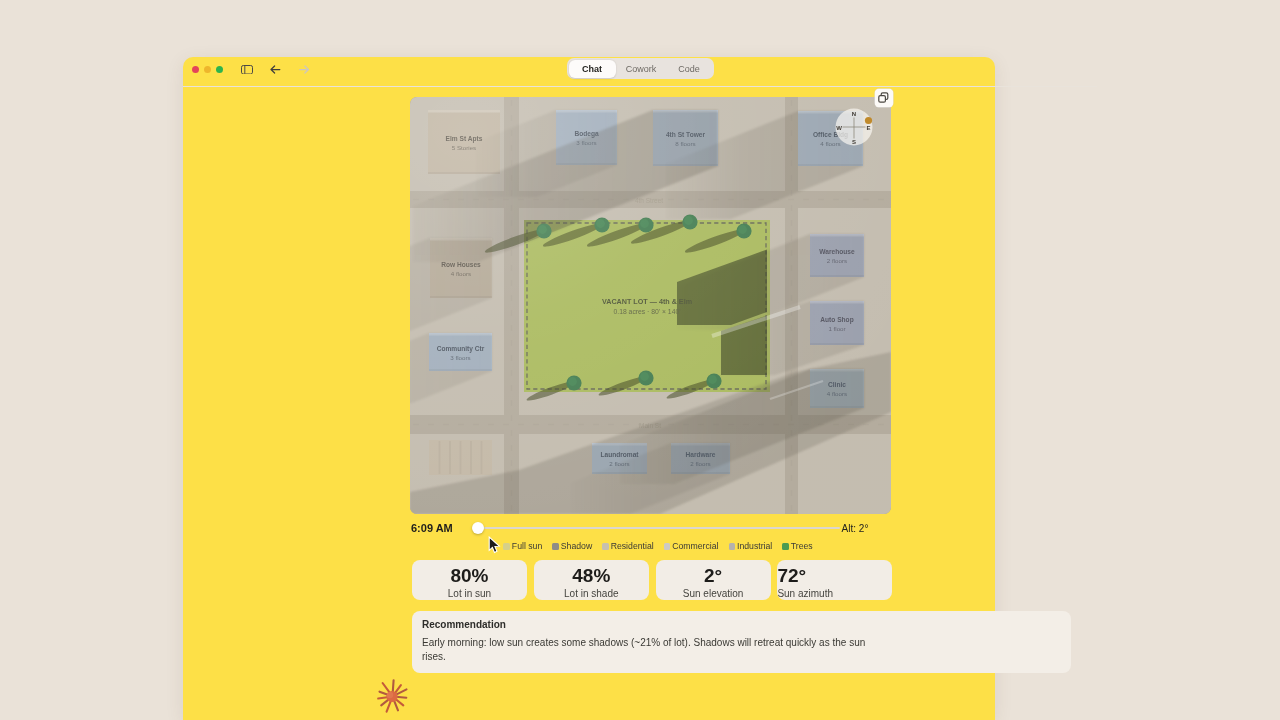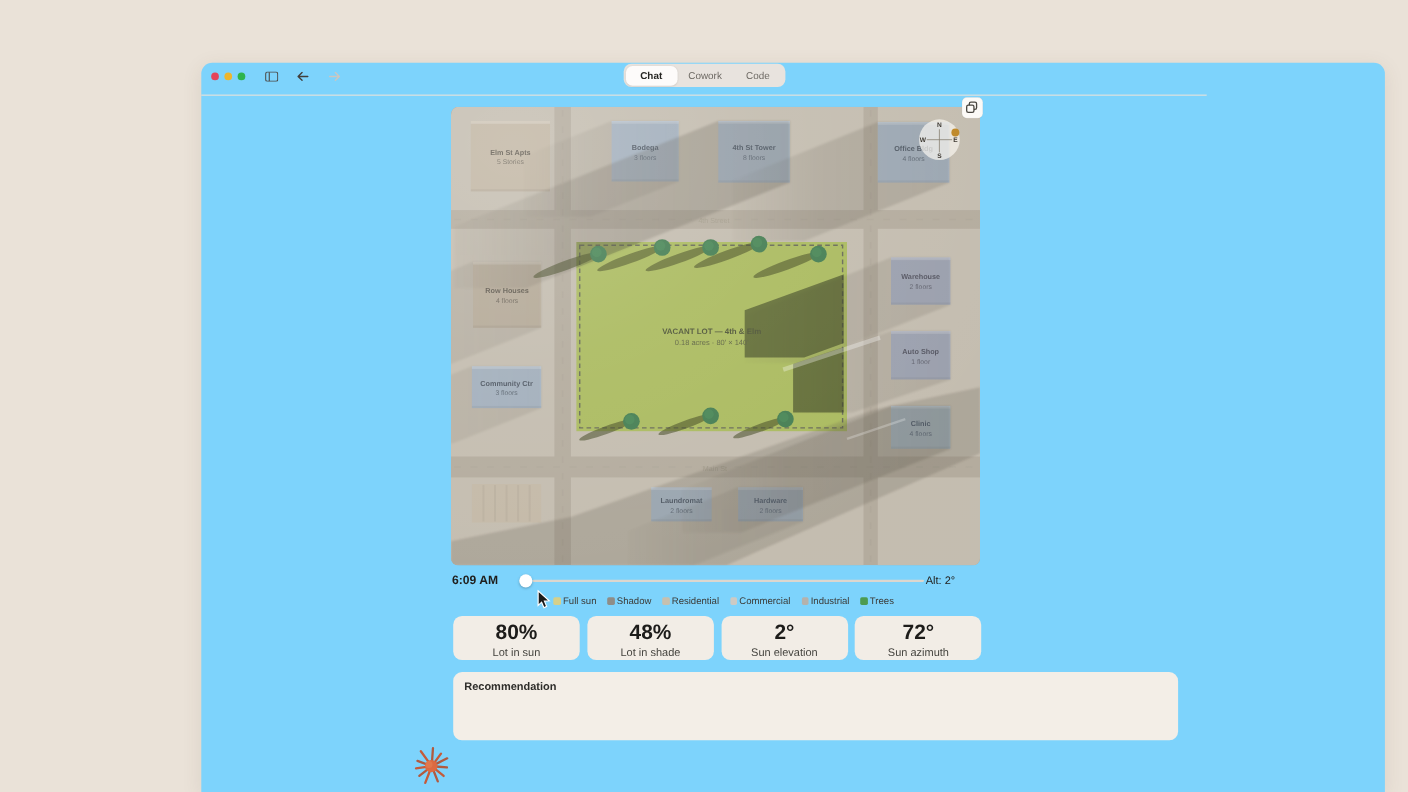--- a/index.html
+++ b/index.html
@@ -3,21 +3,21 @@
 <meta charset="utf-8">
 <style>
   html,body{margin:0;padding:0;}
   body{width:1280px;height:720px;overflow:hidden;background:#eae2d8;font-family:"Liberation Sans",sans-serif;position:relative;}
   .abs{position:absolute;}
   svg text{font-family:"Liberation Sans",sans-serif;}
 </style>
 </head>
 <body>
 
-<div class="abs" style="left:183px;top:57px;width:1076px;height:663px;background:#7dd3fc;border-radius:10px 10px 0 0;box-shadow:0 4px 18px rgba(90,70,50,0.10);">
+<div class="abs" style="left:183px;top:57px;width:812px;height:663px;background:#fde047;border-radius:10px 10px 0 0;box-shadow:0 4px 18px rgba(90,70,50,0.10);">
 
   <div class="abs" style="left:0;top:0;width:914px;height:29px;border-bottom:1px solid #e9e3db;">
 
     <div class="abs" style="left:9.4px;top:8.5px;width:7px;height:7px;border-radius:50%;background:#e4445a;"></div>
 
     <div class="abs" style="left:21.4px;top:8.5px;width:7px;height:7px;border-radius:50%;background:#eeb62c;"></div>
 
     <div class="abs" style="left:33.4px;top:8.5px;width:7px;height:7px;border-radius:50%;background:#2db44d;"></div>
 
     <svg class="abs" style="left:58px;top:7.8px;" width="12" height="9.5" viewBox="0 0 12 9.5">
@@ -351,29 +351,30 @@
 <div class="abs" style="left:350.8px;top:503px;width:115px;height:40px;background:#f2ede6;border-radius:8px;text-align:center;">
       <div style="margin-top:5px;font-size:19px;font-weight:bold;color:#1d1c1a;">48%</div>
       <div style="margin-top:1px;font-size:10px;color:#45443f;">Lot in shade</div>
     </div>
 
 <div class="abs" style="left:472.6px;top:503px;width:115px;height:40px;background:#f2ede6;border-radius:8px;text-align:center;">
       <div style="margin-top:5px;font-size:19px;font-weight:bold;color:#1d1c1a;">2°</div>
       <div style="margin-top:1px;font-size:10px;color:#45443f;">Sun elevation</div>
     </div>
 
-<div class="abs" style="left:594.4px;top:503px;width:115px;height:40px;background:#f2ede6;border-radius:8px;text-align:center;">
+<div class="abs" style="left:594.4px;top:503px;width:115px;height:40px;background:#f2ede6;border-radius:8px;text-align:left;">
       <div style="margin-top:5px;font-size:19px;font-weight:bold;color:#1d1c1a;">72°</div>
       <div style="margin-top:1px;font-size:10px;color:#45443f;">Sun azimuth</div>
     </div>
 
   <div class="abs" style="left:229px;top:554px;width:659px;height:62px;background:#f3eee7;border-radius:8px;">
 
     <div class="abs" style="left:10px;top:8px;font-size:10px;font-weight:bold;color:#2e2d2a;">Recommendation</div>
 
+    <div class="abs" style="left:10px;top:25px;width:448px;font-size:10px;line-height:14px;color:#3a3934;">Early morning: low sun creates some shadows (~21% of lot). Shadows will retreat quickly as the sun rises.</div>
   </div>
 </div>
 
 <svg class="abs" style="left:375px;top:679px;" width="35" height="35" viewBox="-17.5 -17.5 35 35">
     <line x1="3.5" y1="0.3" x2="13.8" y2="1.2" stroke="#b05a40" stroke-width="2.1" stroke-linecap="round"></line>
     <line x1="2.7" y1="2.2" x2="10.8" y2="8.9" stroke="#c45b3a" stroke-width="2.1" stroke-linecap="round"></line>
     <line x1="1.3" y1="3.3" x2="5.5" y2="13.8" stroke="#b05a40" stroke-width="2.1" stroke-linecap="round"></line>
     <line x1="-1.3" y1="3.3" x2="-5.9" y2="15.2" stroke="#c45b3a" stroke-width="2.1" stroke-linecap="round"></line>
     <line x1="-2.8" y1="2.2" x2="-11.3" y2="8.8" stroke="#b05a40" stroke-width="2.1" stroke-linecap="round"></line>
     <line x1="-3.5" y1="0.5" x2="-14.3" y2="2.0" stroke="#c45b3a" stroke-width="2.1" stroke-linecap="round"></line>

